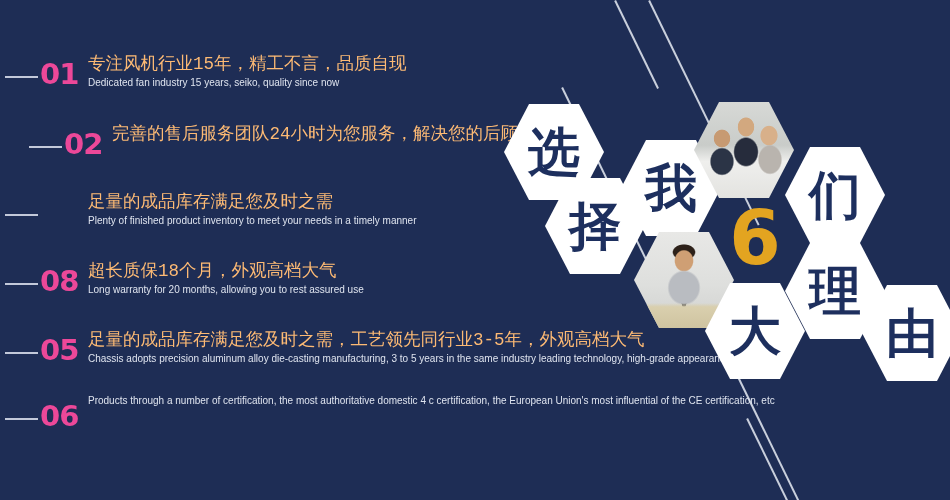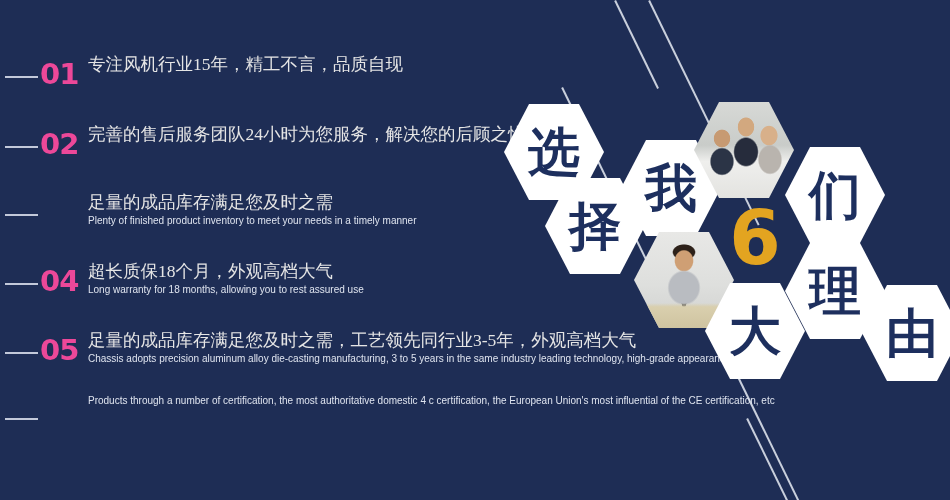--- a/index.html
+++ b/index.html
@@ -60,24 +60,24 @@
     line-height: 52px;
     font-family: "DejaVu Sans", "Liberation Sans", sans-serif;
   }
   .row-text {
     position: absolute;
     left: 88px;
     top: 0;
   }
   .row-cn {
     font-size: 17.5px;
-    color: #e5e5e5;
+    color: #fdba74;
     line-height: 24px;
     white-space: nowrap;
-    font-family: Liberation Serif, serif;
+    font-family: Liberation Mono, monospace;
   }
   .row-en {
     font-size: 10px;
     color: #dfe4ef;
     line-height: 14px;
     white-space: nowrap;
     font-family: "Liberation Sans", sans-serif;
   }
 
   
@@ -146,59 +146,61 @@
   <div class="diag" style="left:727px; top:352px; width:175px; height:1.5px; transform:rotate(64deg);"></div>
   <div class="diag" style="left:748px; top:418px; width:100px; height:1.5px; transform:rotate(64deg);"></div>
 
   <div id="reason-list">
 
     <div class="reason-row" style="top:52px;">
       <div class="row-dash"></div>
       <div class="row-num">01</div>
       <div class="row-text">
         <div class="row-cn">专注风机行业15年，精工不言，品质自现</div>
-      </div>
-    </div>
-
-    <div class="reason-row" style="top:122px;">
+        <div class="row-en">Dedicated fan industry 15 years, seiko, quality since now</div>
+      </div>
+    </div>
+
+    <div class="reason-row" style="top:122px;margin-left:24px;">
       <div class="row-dash"></div>
       <div class="row-num">02</div>
       <div class="row-text">
         <div class="row-cn">完善的售后服务团队24小时为您服务，解决您的后顾之忧</div>
       </div>
     </div>
 
     <div class="reason-row" style="top:190px;">
       <div class="row-dash"></div>
       <div class="row-text">
         <div class="row-cn">足量的成品库存满足您及时之需</div>
         <div class="row-en">Plenty of finished product inventory to meet your needs in a timely manner</div>
       </div>
     </div>
 
     <div class="reason-row" style="top:259px;">
       <div class="row-dash"></div>
-      <div class="row-num">04</div>
+      <div class="row-num">08</div>
       <div class="row-text">
         <div class="row-cn">超长质保18个月，外观高档大气</div>
-        <div class="row-en">Long warranty for 18 months, allowing you to rest assured use</div>
+        <div class="row-en">Long warranty for 20 months, allowing you to rest assured use</div>
       </div>
     </div>
 
     <div class="reason-row" style="top:328px;">
       <div class="row-dash"></div>
       <div class="row-num">05</div>
       <div class="row-text">
         <div class="row-cn">足量的成品库存满足您及时之需，工艺领先同行业3-5年，外观高档大气</div>
         <div class="row-en">Chassis adopts precision aluminum alloy die-casting manufacturing, 3 to 5 years in the same industry leading technology, high-grade appearance atmosphere</div>
       </div>
     </div>
 
     <div class="reason-row" style="top:394px;">
       <div class="row-dash"></div>
+      <div class="row-num">06</div>
       <div class="row-text">
         <div class="row-en">Products through a number of certification, the most authoritative domestic 4 c certification, the European Union's most influential of the CE certification, etc</div>
       </div>
     </div>
 
   </div>
 
   <div id="hex-cluster">
 
     <div class="hex white" style="left:504px; top:104px; width:100px; height:96px;">

